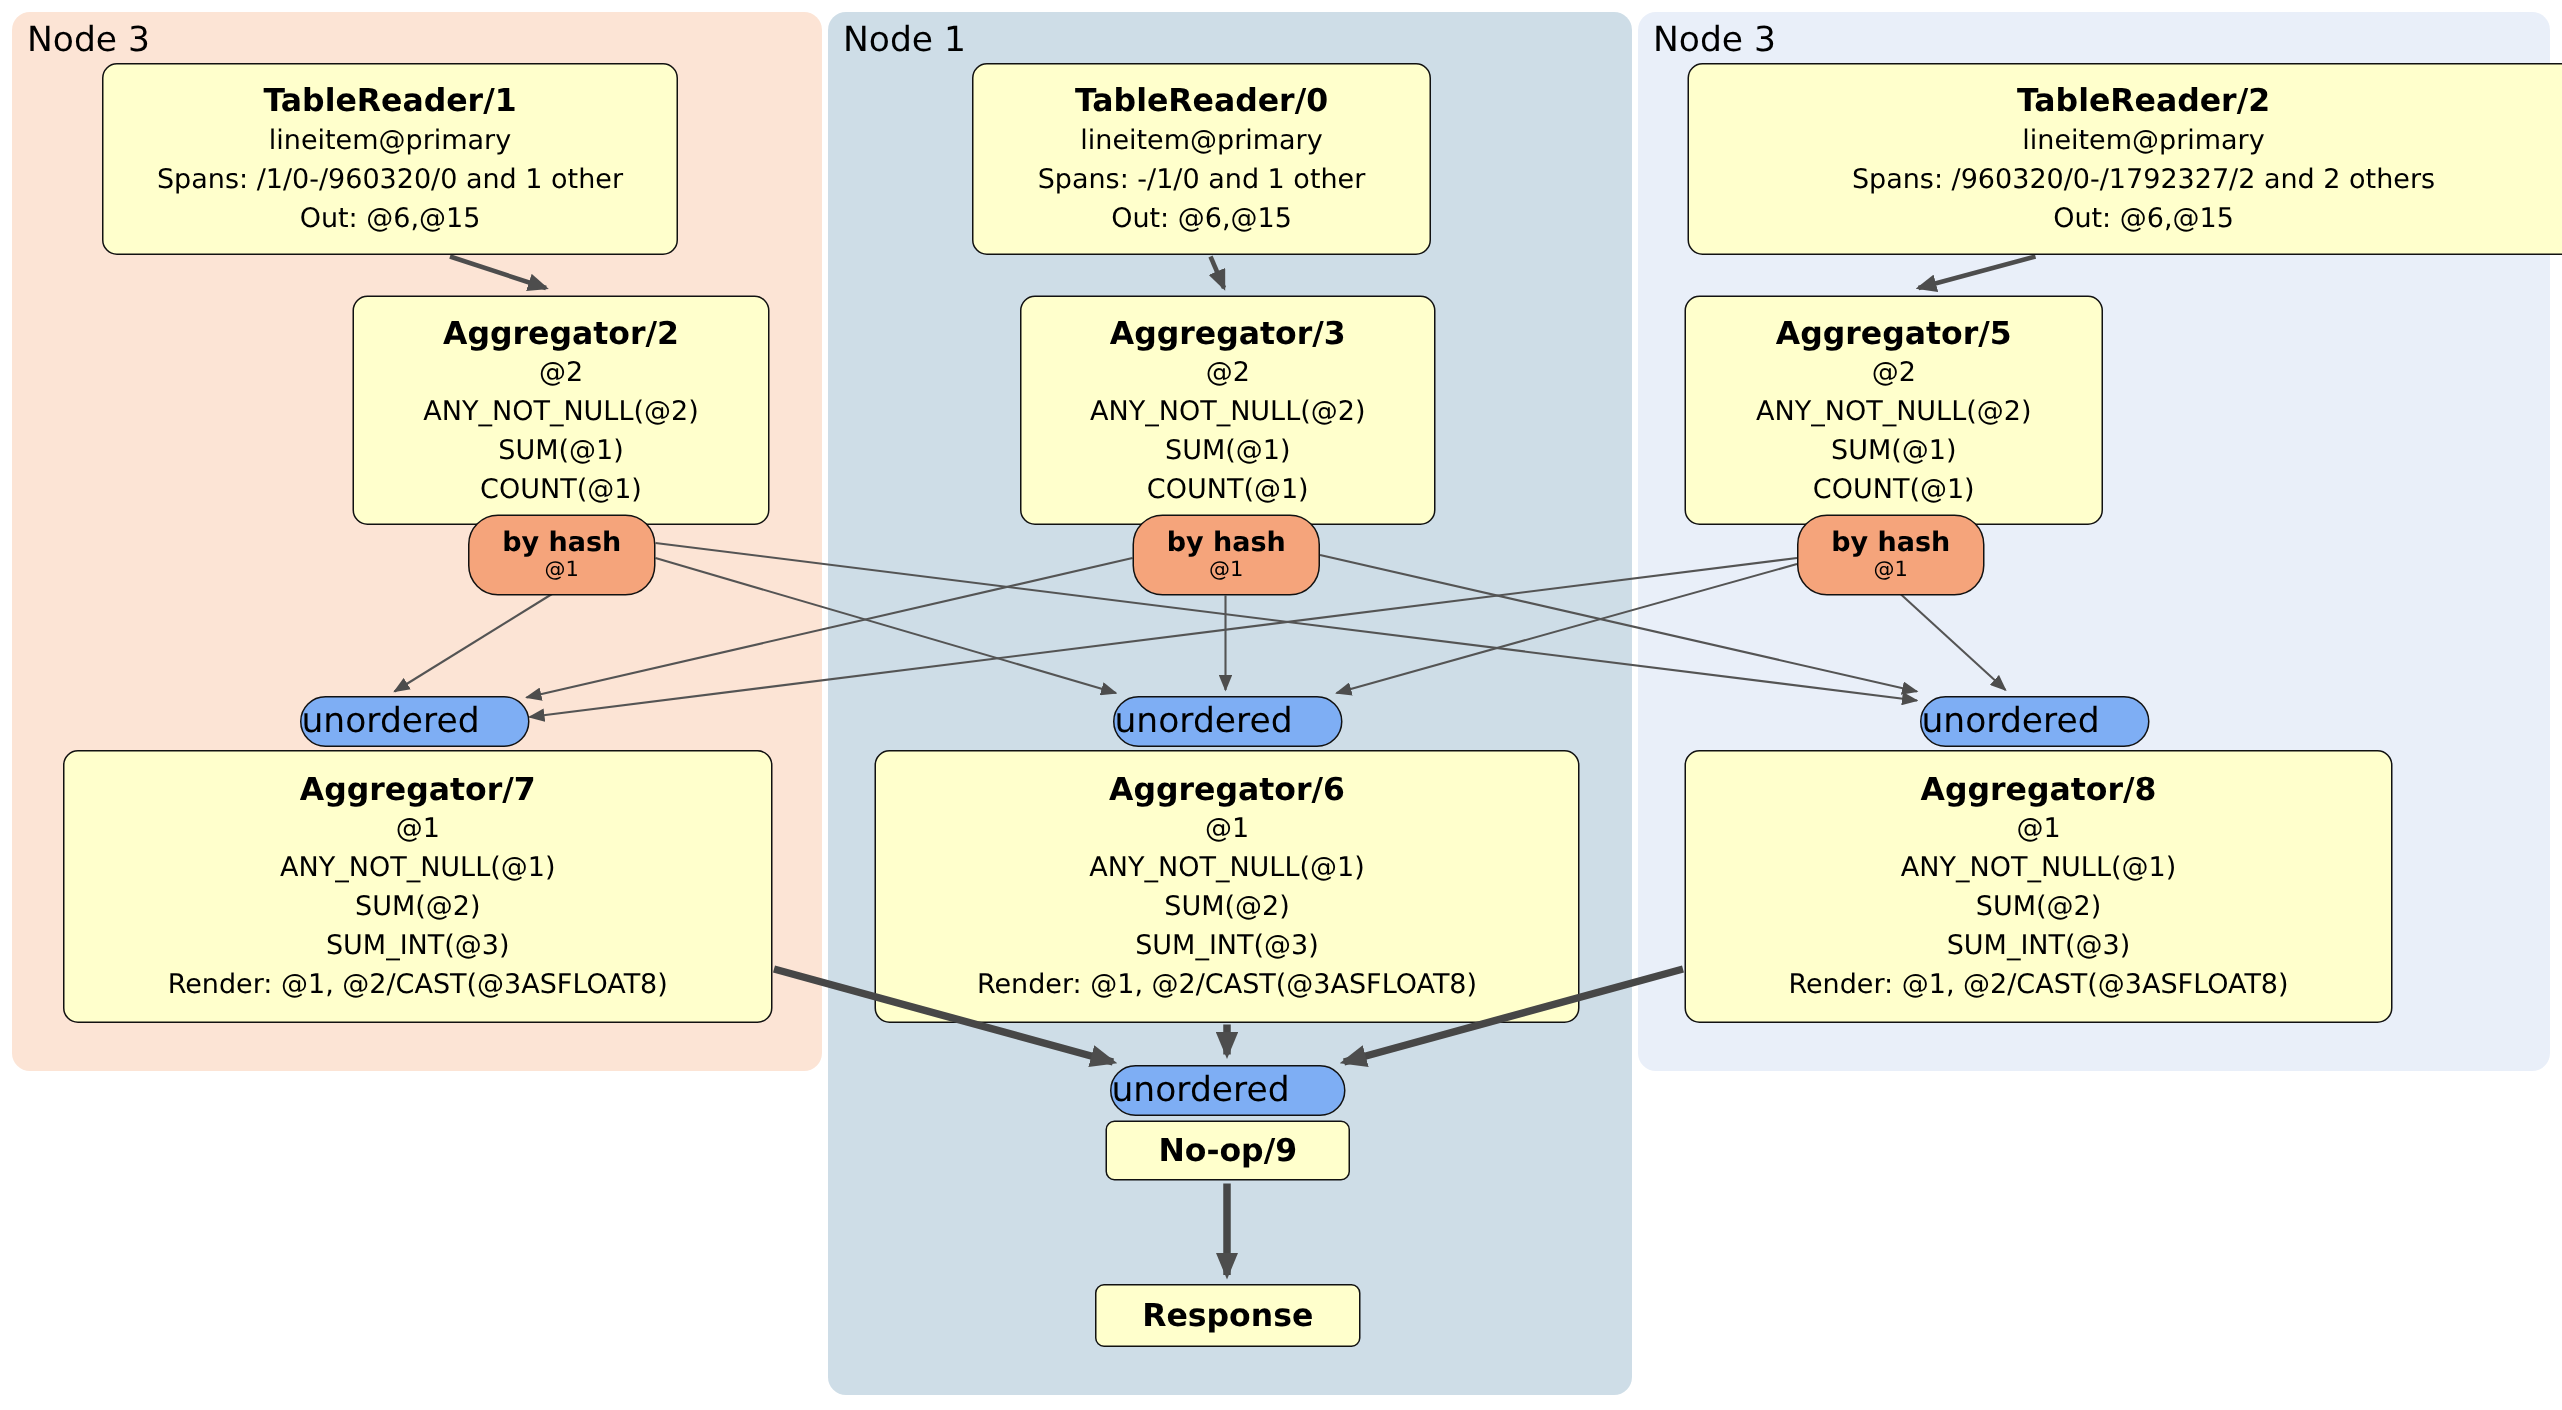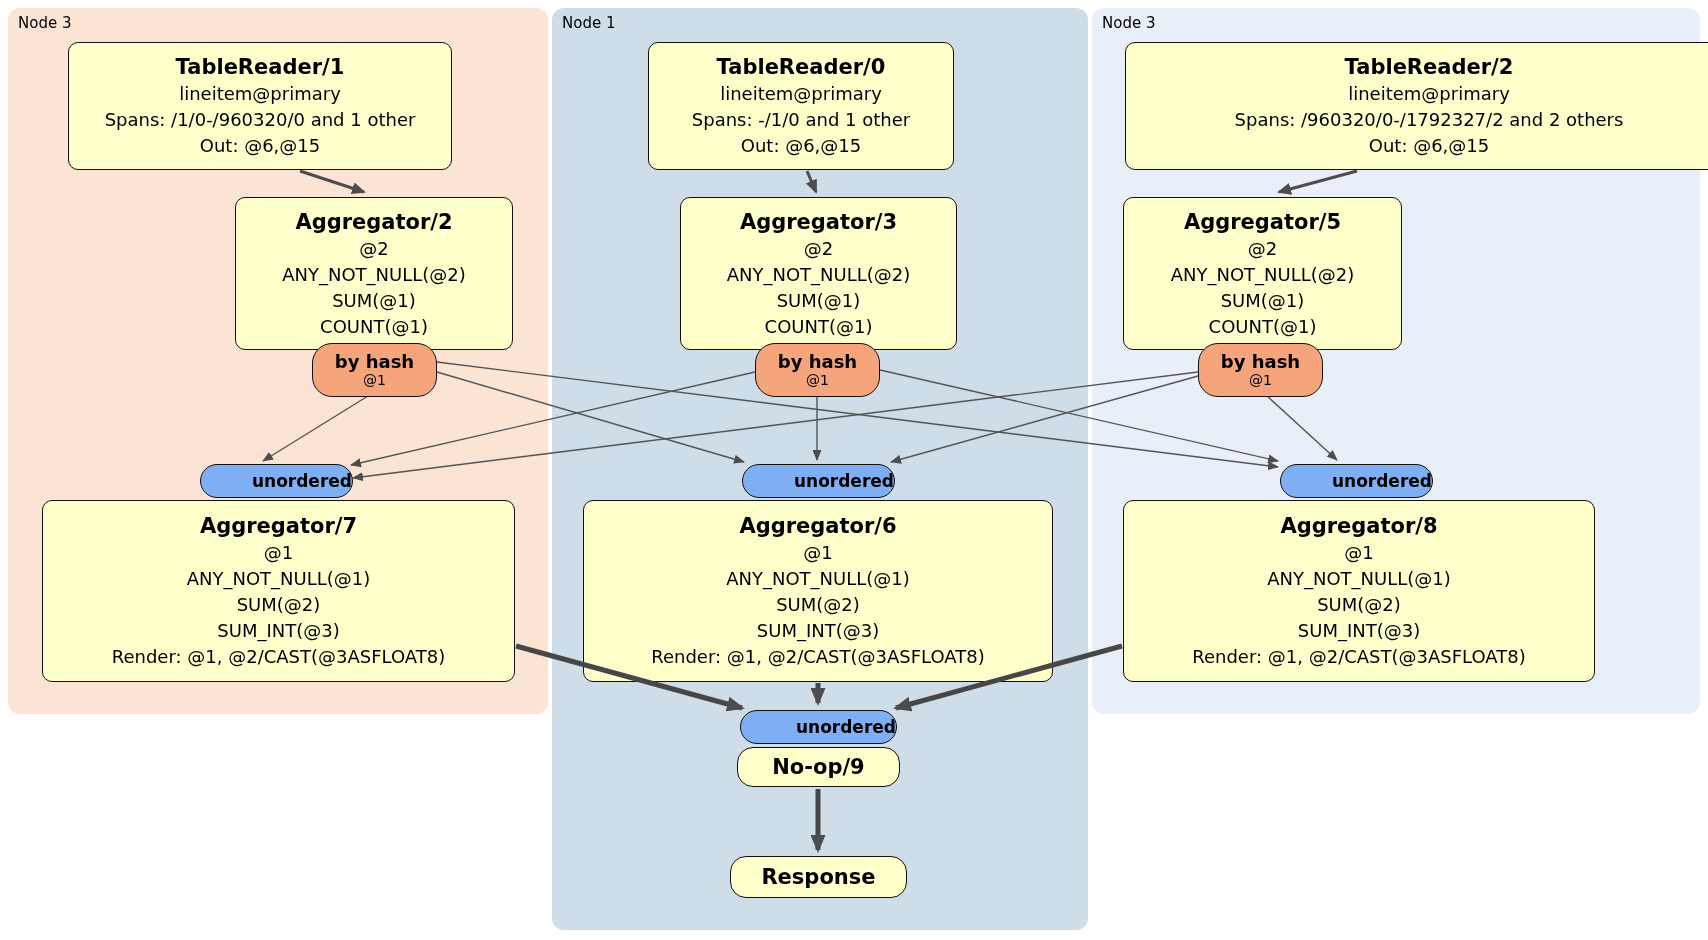--- a/index.html
+++ b/index.html
@@ -4,44 +4,44 @@
 <style>
   html,body{margin:0;padding:0;background:#ffffff;}
   .stage{
     position:relative;width:1708px;height:940px;overflow:hidden;
     font-family:"DejaVu Sans","Liberation Sans",sans-serif;color:#000;
   }
   .panel{position:absolute;border-radius:12px;z-index:0;}
   .panel-node3{left:8px;top:8px;width:540px;height:706px;background:var(--node3-bg);}
   .panel-node1{left:552px;top:8px;width:536px;height:922px;background:var(--node1-bg);}
   .panel-node2{left:1092px;top:8px;width:608px;height:706px;background:var(--node2-bg);}
-  .panel-label{position:absolute;left:10px;top:6px;font-size:15px;}
+  .panel-label{position:absolute;left:10px;top:6px;font-size:23px;}
   svg.edges{position:absolute;left:0;top:0;z-index:1;}
   svg.edges-top{z-index:3;}
   .box{
     position:absolute;background:var(--box-bg);border:1.6px solid #111;border-radius:10px;
     display:flex;flex-direction:column;justify-content:center;align-items:center;
     text-align:center;z-index:2;box-sizing:border-box;padding:2px 6px;
   }
   .box-title{font-weight:bold;font-size:21px;line-height:28px;white-space:nowrap;}
   .box-line{font-size:18px;line-height:26px;white-space:nowrap;}
   .router{
     position:absolute;background:var(--router-bg);border:1.6px solid #111;border-radius:20px;
     display:flex;flex-direction:column;justify-content:center;align-items:center;
     z-index:2;box-sizing:border-box;
   }
   .router-label{font-weight:bold;font-size:18px;line-height:21px;}
   .router-detail{font-size:14px;line-height:17px;}
   .sync{
     position:absolute;background:var(--sync-bg);border:1.6px solid #111;border-radius:18px;
-    display:flex;justify-content:flex-end;align-items:center;
-    font-weight:bold;font-size:17px;z-index:2;box-sizing:border-box;
+    display:flex;justify-content:flex-start;align-items:center;
+    font-weight:normal;font-size:23px;z-index:2;box-sizing:border-box;
   }
   .small-box{
-    position:absolute;background:var(--box-bg);border:1.6px solid #111;border-radius:16px;
+    position:absolute;background:var(--box-bg);border:1.6px solid #111;border-radius:6px;
     display:flex;justify-content:center;align-items:center;
     font-weight:bold;font-size:21px;z-index:2;box-sizing:border-box;
   }
 </style>
 </head>
 <body>
 
 <div class="stage">
 
   <div class="panel panel-node3">

